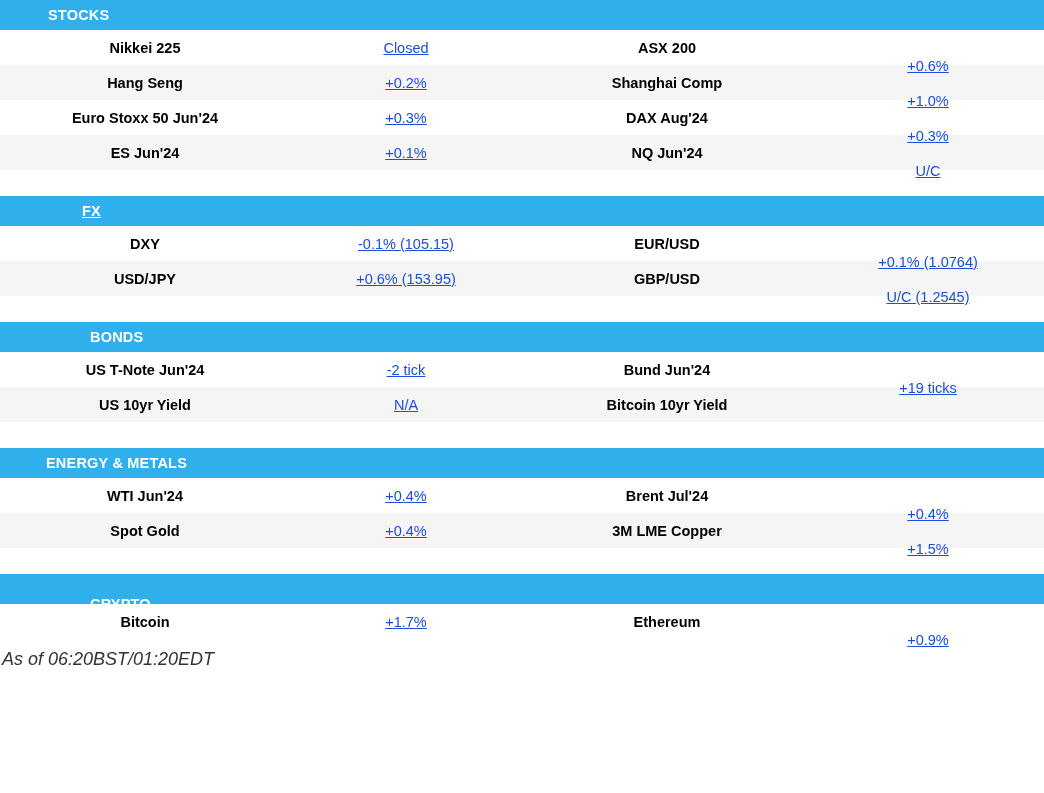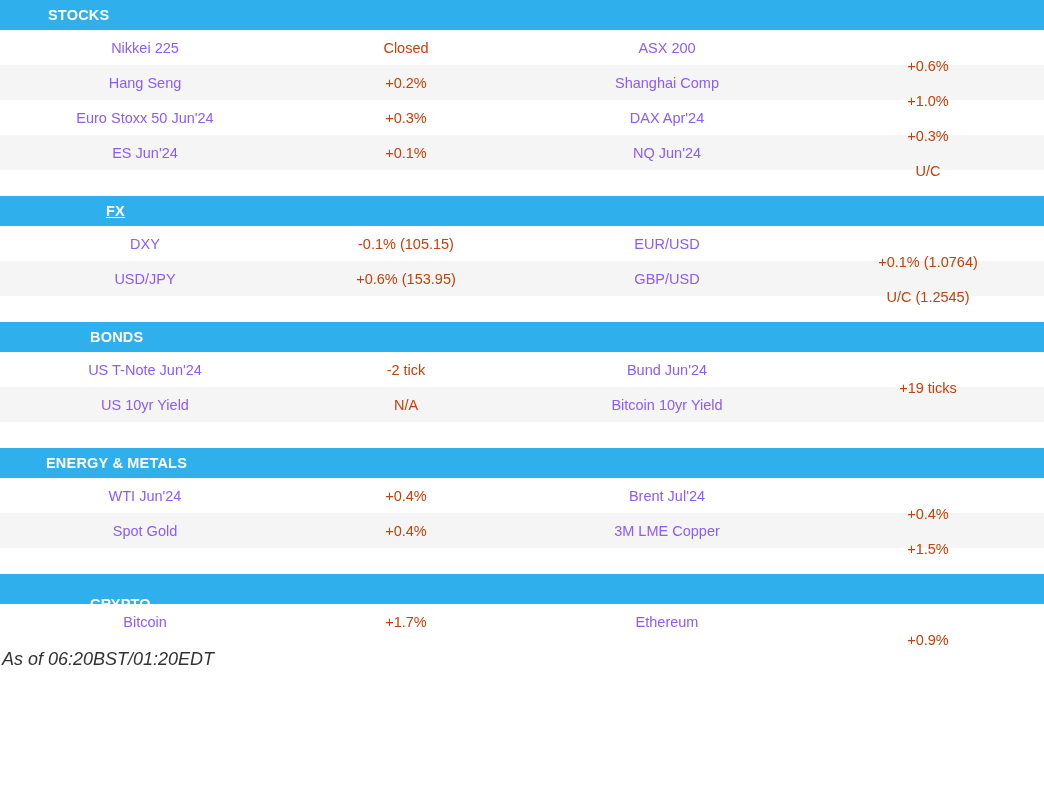--- a/index.html
+++ b/index.html
@@ -45,28 +45,29 @@
   }
   .row.alt {
     background: #f5f5f5;
   }
   .cell {
     font-size: 14.5px;
     display: flex;
     align-items: center;
   }
   .cell.label {
-    font-weight: normal;
-    color: #8b5cf6;
+    font-weight: bold;
+    color: #000000;
     justify-content: center;
   }
   .cell.value {
-    color: #c2410c;
+    color: #1d4ed8;
     justify-content: center;
     font-weight: normal;
+    text-decoration: underline;
   }
   
   .c1 { width: 290px; }
   .c2 { width: 232px; }
   .c3 { width: 290px; }
   .c4 { width: 232px; margin-top: 36px; }
   .spacer { height: 26px; width: 100%; }
   .footer {
     font-style: italic;
     font-size: 18px;
@@ -92,34 +93,34 @@
         </div>
         <div class="row alt">
           <div class="cell label c1">Hang Seng</div>
           <div class="cell value c2">+0.2%</div>
           <div class="cell label c3">Shanghai Comp</div>
           <div class="cell value c4">+1.0%</div>
         </div>
         <div class="row">
           <div class="cell label c1">Euro Stoxx 50 Jun'24</div>
           <div class="cell value c2">+0.3%</div>
-          <div class="cell label c3">DAX Apr'24</div>
+          <div class="cell label c3">DAX Aug'24</div>
           <div class="cell value c4">+0.3%</div>
         </div>
         <div class="row alt">
           <div class="cell label c1">ES Jun'24</div>
           <div class="cell value c2">+0.1%</div>
           <div class="cell label c3">NQ Jun'24</div>
           <div class="cell value c4">U/C</div>
         </div>
       </div>
       <div class="spacer"></div>
       <div class="section">
         <div class="section-header">
-          <span class="title" style="margin-left: 106px; text-decoration: underline;">FX</span>
+          <span class="title" style="margin-left: 82px; text-decoration: underline;">FX</span>
         </div>
         <div class="row">
           <div class="cell label c1">DXY</div>
           <div class="cell value c2">-0.1% (105.15)</div>
           <div class="cell label c3">EUR/USD</div>
           <div class="cell value c4">+0.1% (1.0764)</div>
         </div>
         <div class="row alt">
           <div class="cell label c1">USD/JPY</div>
           <div class="cell value c2">+0.6% (153.95)</div>

